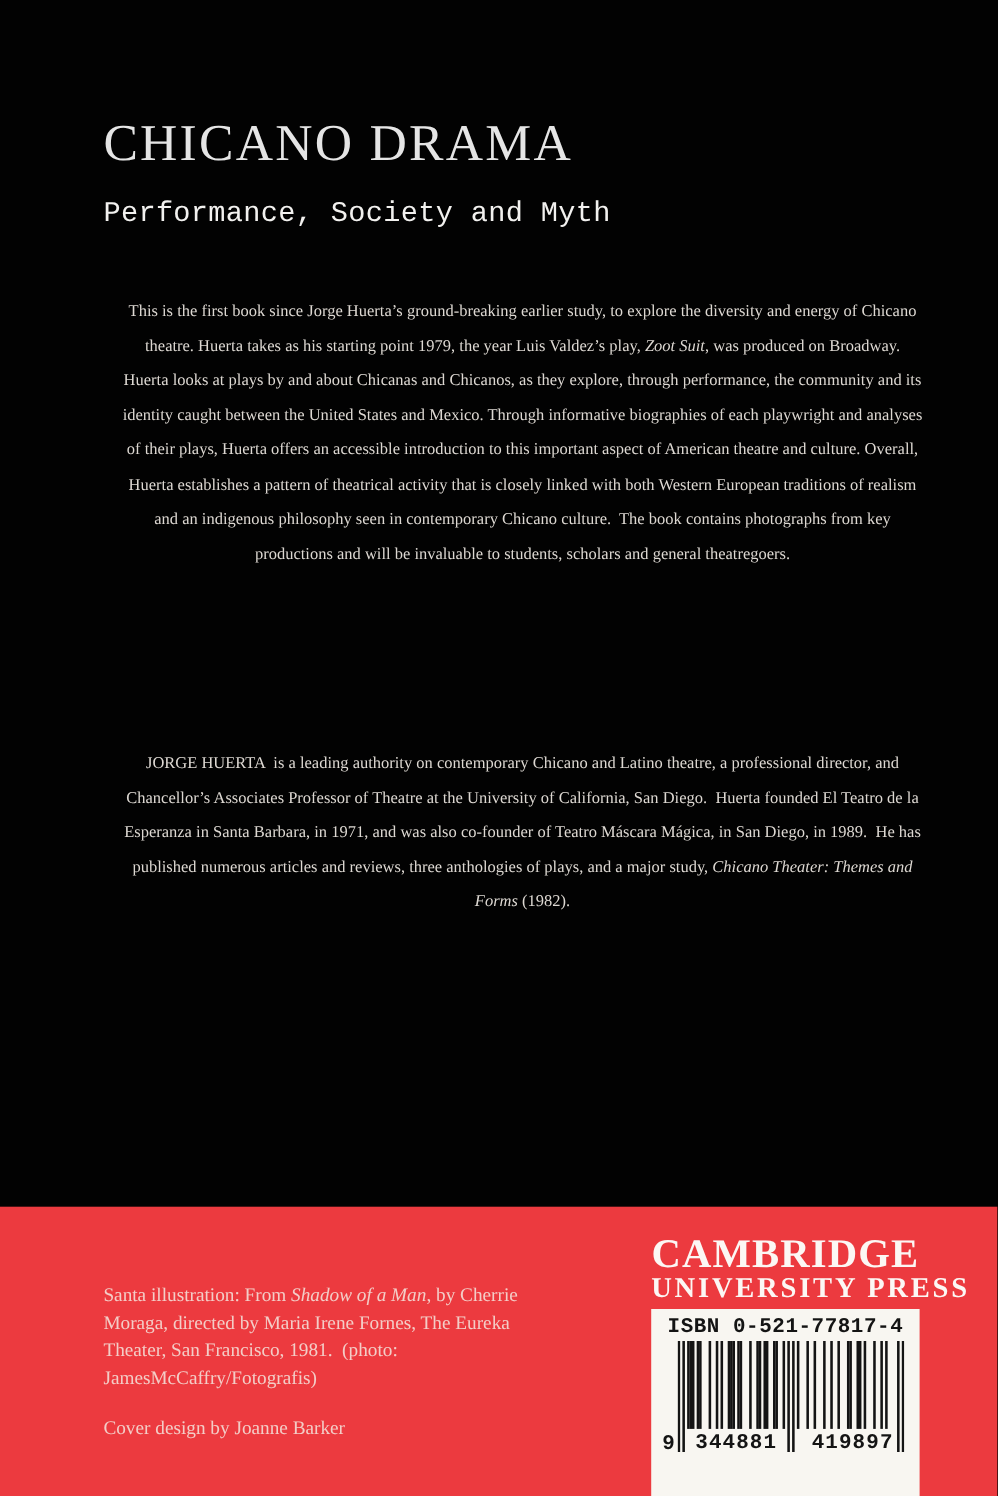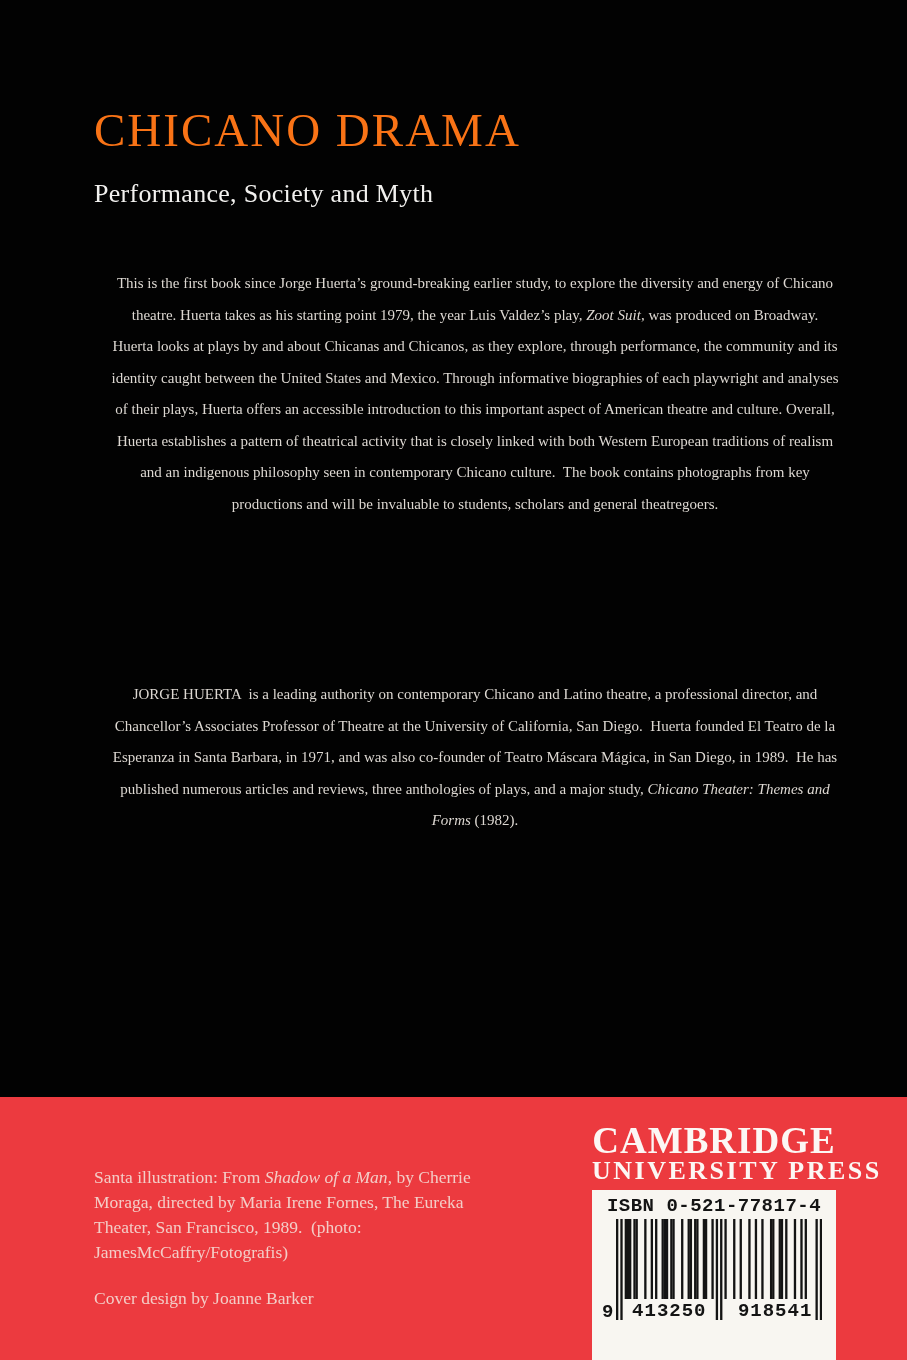--- a/index.html
+++ b/index.html
@@ -8,26 +8,26 @@
     width:907px;height:1360px;
     background:#020202;
     overflow:hidden;
     font-family:"Liberation Serif", serif;
   }
   
   .book-title{
     position:absolute;left:94px;top:103px;margin:0;
     font-family:"Liberation Serif", serif;
     font-size:47px;font-weight:400;letter-spacing:2px;
-    color:#f97316;
+    color:#e5e5e5;
     white-space:nowrap;
   }
   .book-subtitle{
     position:absolute;left:94px;top:179px;margin:0;
-    font-family:Liberation Serif, serif;
+    font-family:Liberation Mono, monospace;
     font-size:26px;font-weight:400;letter-spacing:0.3px;
     color:#f2f1ef;
     white-space:nowrap;
   }
   .blurb,.bio{
     position:absolute;left:94px;margin:16px;
     width:730px;
     font-size:15px;line-height:31.5px;
     color:#ddd8d2;
     white-space:pre-wrap;
@@ -109,21 +109,21 @@
   <h1 class="book-title">CHICANO DRAMA</h1>
 
   <h2 class="book-subtitle">Performance, Society and Myth</h2>
 
   <p class="blurb"><span>This is the first book since Jorge Huerta’s ground-breaking earlier study, to explore the diversity and energy of Chicano theatre. Huerta takes as his starting point 1979, the year Luis Valdez’s play, </span><em>Zoot Suit</em><span>, was produced on Broadway. Huerta looks at plays by and about Chicanas and Chicanos, as they explore, through performance, the community and its identity caught between the United States and Mexico. Through informative biographies of each playwright and analyses of their plays, Huerta offers an accessible introduction to this important aspect of American theatre and culture. Overall, Huerta establishes a pattern of theatrical activity that is closely linked with both Western European traditions of realism and an indigenous philosophy seen in contemporary Chicano culture.  The book contains photographs from key productions and will be invaluable to students, scholars and general theatregoers.</span></p>
 
   <p class="bio"><span>JORGE HUERTA  is a leading authority on contemporary Chicano and Latino theatre, a professional director, and Chancellor’s Associates Professor of Theatre at the University of California, San Diego.  Huerta founded El Teatro de la Esperanza in Santa Barbara, in 1971, and was also co-founder of Teatro Máscara Mágica, in San Diego, in 1989.  He has published numerous articles and reviews, three anthologies of plays, and a major study, </span><em>Chicano Theater: Themes and Forms</em><span> (1982).</span></p>
 
   <div class="red-band">
 
-    <p class="credit credit-illustration"><span>Santa illustration: From </span><em>Shadow of a Man</em><span>, by Cherrie Moraga, directed by Maria Irene Fornes, The Eureka Theater, San Francisco, 1989.  (photo: JamesMcCaffry/Fotografis)</span></p>
+    <p class="credit credit-illustration"><span>Santa illustration: From </span><em>Shadow of a Man</em><span>, by Cherrie Moraga, directed by Maria Irene Fornes, The Eureka Theater, San Francisco, 1981.  (photo: JamesMcCaffry/Fotografis)</span></p>
 
     <p class="credit credit-design">Cover design by Joanne Barker</p>
 
     <div class="publisher-block">
       <div>
         <div class="pub-line1">CAMBRIDGE</div>
         <div class="pub-line2">UNIVERSITY PRESS</div>
       </div>
 
       <div class="barcode-box">
@@ -168,22 +168,22 @@
                 <rect x="162.63" y="0" width="2.32" height="80" fill="#141414"></rect>
                 <rect x="164.80" y="0" width="2.32" height="80" fill="#141414"></rect>
                 <rect x="169.14" y="0" width="2.32" height="80" fill="#141414"></rect>
                 <rect x="177.81" y="0" width="2.32" height="80" fill="#141414"></rect>
                 <rect x="184.32" y="0" width="2.32" height="80" fill="#141414"></rect>
                 <rect x="188.65" y="0" width="2.32" height="80" fill="#141414"></rect>
                 <rect x="199.49" y="0" width="2.32" height="101" fill="#141414"></rect>
                 <rect x="203.83" y="0" width="2.32" height="101" fill="#141414"></rect>
               </svg>
             <div class="ean-digits">
-              <span>413250</span>
-              <span>918541</span>
+              <span>344881</span>
+              <span>419897</span>
             </div>
           </div>
         </div>
       </div>
     </div>
 
   </div>
 </div>
 
 </body></html>

